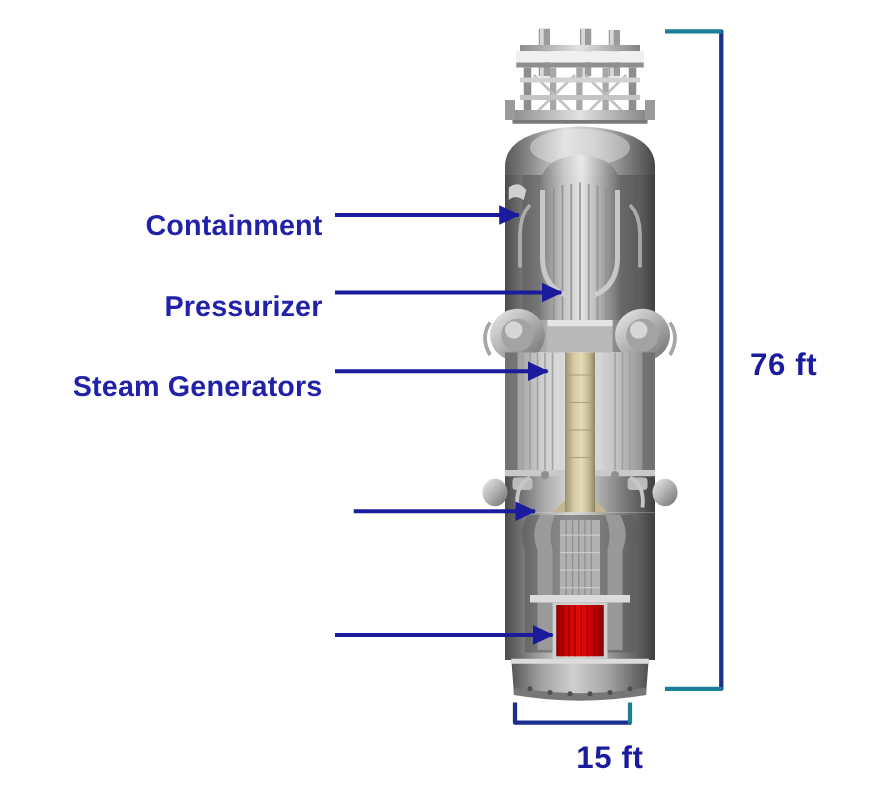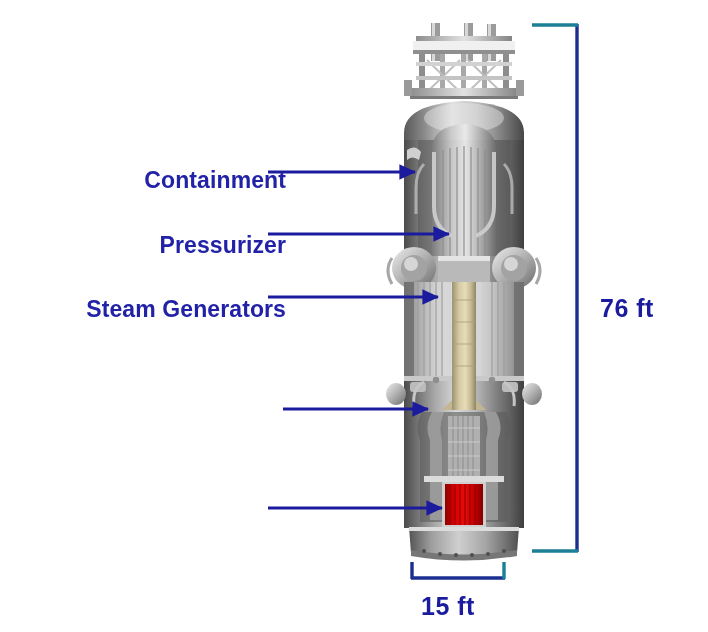--- a/index.html
+++ b/index.html
@@ -23,21 +23,20 @@
   .callout-label {
     position: absolute;
     text-align: right;
     color: #2222a8;
     font-size: 23px;
     font-weight: 600;
     line-height: 1.12;
     letter-spacing: 0.1px;
     white-space: pre-line;
     transform: translateY(-50%);
-    padding-left: 28px;
   }
 
   
   .dim-text {
     position: absolute;
     color: #1b1b9e;
     font-weight: bold;
     font-size: 25px;
     letter-spacing: 0.5px;
   }
@@ -349,17 +348,17 @@
   </svg>
 
   <div class="callout-label" style="left:0; width:258px; top:181px;">Containment</div>
 
   <div class="callout-label" style="left:0; width:258px; top:246px;">Pressurizer</div>
 
   <div class="callout-label" style="left:0; width:258px; top:310px;">Steam Generators</div>
 
 
 
-  <div class="dim-text" style="left:600px; top:278px;margin-top:16px;">76 ft</div>
-
-  <div class="dim-text" style="left:421px; top:592px;">15 ft</div>
+  <div class="dim-text" style="left:600px; top:278px;">76 ft</div>
+
+  <div class="dim-text" style="left:461px; top:592px;">15 ft</div>
 
 </div>
 
 </body></html>

